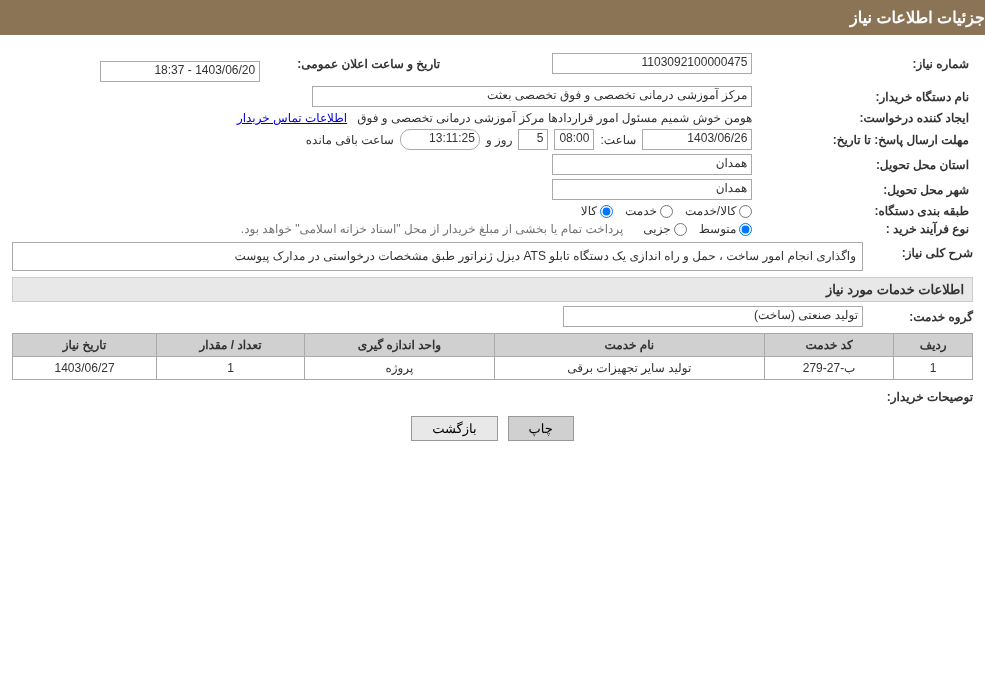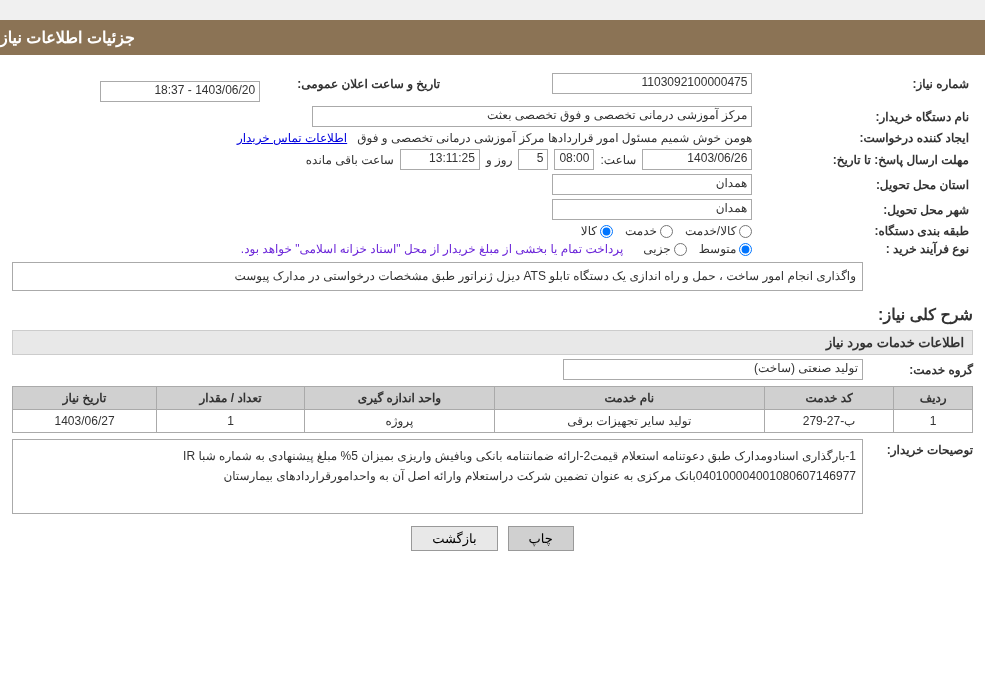--- a/index.html
+++ b/index.html
@@ -12,25 +12,24 @@
     }
     .container {
       width: 985px;
       min-height: 691px;
       background: #fff;
       margin: 0 auto;
     }
     .header {
       background: #8B7355;
       color: #fff;
-      text-align: left;
+      text-align: right;
       padding: 8px 0;
       font-size: 16px;
       font-weight: bold;
-      margin-top: 20px;
     }
     .content {
       padding: 8px 12px;
     }
     .section-title {
       background: #e8e8e8;
       border: 1px solid #ccc;
       padding: 4px 8px;
       font-weight: bold;
       margin: 6px 0 4px 0;
@@ -88,21 +87,21 @@
     }
     .col-label {
       font-weight: bold;
       text-align: right;
       white-space: nowrap;
       padding-left: 6px;
       min-width: 110px;
     }
     .note-text {
       font-size: 12px;
-      color: #6d28d9;
+      color: #737373;
     }
     .highlight-link {
       color: #0000dd;
       text-decoration: underline;
     }
     table.form-table {
       width: 100%;
       border-collapse: collapse;
     }
     table.form-table td {
@@ -160,21 +159,21 @@
         <td class="col-label">
           <span>مهلت ارسال پاسخ: تا تاریخ:</span>
         </td>
         <td colspan="3">
           <div style="display:flex;align-items:center;gap:6px;font-size:12px;">
             <span class="bordered-input" style="display:inline-block;width:110px;">1403/06/26</span>
             <span>ساعت:</span>
             <span class="bordered-input" style="display:inline-block;width:40px;">08:00</span>
             <span class="bordered-input" style="display:inline-block;width:30px;">5</span>
             <span>روز و</span>
-            <span class="bordered-input" style="display:inline-block;width:80px;">13:11:25</span>
+            <span class="bordered-input" style="display:inline-block;width:80px;border-radius:10px;">13:11:25</span>
             <span>ساعت باقی مانده</span>
           </div>
         </td>
       </tr>
       <tr>
         <td class="col-label">استان محل تحویل:</td>
         <td colspan="3">
           <span class="bordered-input" style="display:inline-block;width:200px;">همدان</span>
         </td>
       </tr>
@@ -218,21 +217,21 @@
               </div>
             </div>
             <span class="note-text">پرداخت تمام یا بخشی از مبلغ خریدار از محل "اسناد خزانه اسلامی" خواهد بود.</span>
           </div>
         </td>
       </tr>
     </tbody>
       </table>
 
     <div style="display:flex;align-items:flex-start;margin:4px 0;">
-      <div class="col-label" style="min-width:110px;font-weight:bold;padding-top:4px;font-size:16px;margin-top:39px;">شرح کلی نیاز:</div>
+      <div class="col-label" style="min-width:110px;font-weight:bold;padding-top:4px;font-size:12px;">شرح کلی نیاز:</div>
       <div style="flex:1;border:1px solid #aaa;background:#fff;padding:4px 6px;font-size:12px;line-height:1.6;">واگذاری انجام امور ساخت ، حمل و راه اندازی یک دستگاه تابلو ATS دیزل ژنراتور طبق مشخصات درخواستی در مدارک پیوست</div>
     </div>
 
     <div class="section-title">اطلاعات خدمات مورد نیاز</div>
 
     <div style="display:flex;align-items:center;margin:3px 0;">
       <div class="col-label" style="min-width:110px;font-weight:bold;font-size:12px;">گروه خدمت:</div>
       <span class="bordered-input" style="display:inline-block;width:300px;padding-left:45px;">تولید صنعتی (ساخت)</span>
     </div>
 
@@ -254,21 +253,20 @@
           <td>تولید سایر تجهیزات برقی</td>
           <td>پروژه</td>
           <td>1</td>
           <td>1403/06/27</td>
         </tr>
       </tbody>
     </table>
 
     <div style="display:flex;align-items:flex-start;margin:4px 0;">
       <div class="col-label" style="min-width:110px;font-weight:bold;padding-top:4px;font-size:12px;">توصیحات خریدار:</div>
-      <div style="flex:1;border:1px solid #aaa;background:#fff;padding:6px;font-size:12px;line-height:1.7;min-height:75px;">1-بارگذاری اسنادومدارک طبق دعوتنامه استعلام قیمت2-ارائه ضمانتنامه بانکی وبافیش واریزی بمیزان 5% مبلغ پیشنهادی به شماره شبا IR 040100004001080607146977بانک  مرکزی به عنوان تضمین شرکت دراستعلام وارائه اصل آن به واحدامورقراردادهای بیمارستان</div>
     </div>
 
     <div class="footer-buttons">
       <button class="btn btn-primary">چاپ</button>
       <button class="btn">بازگشت</button>
     </div>
   </div>
 </div>
 
 </body></html>

